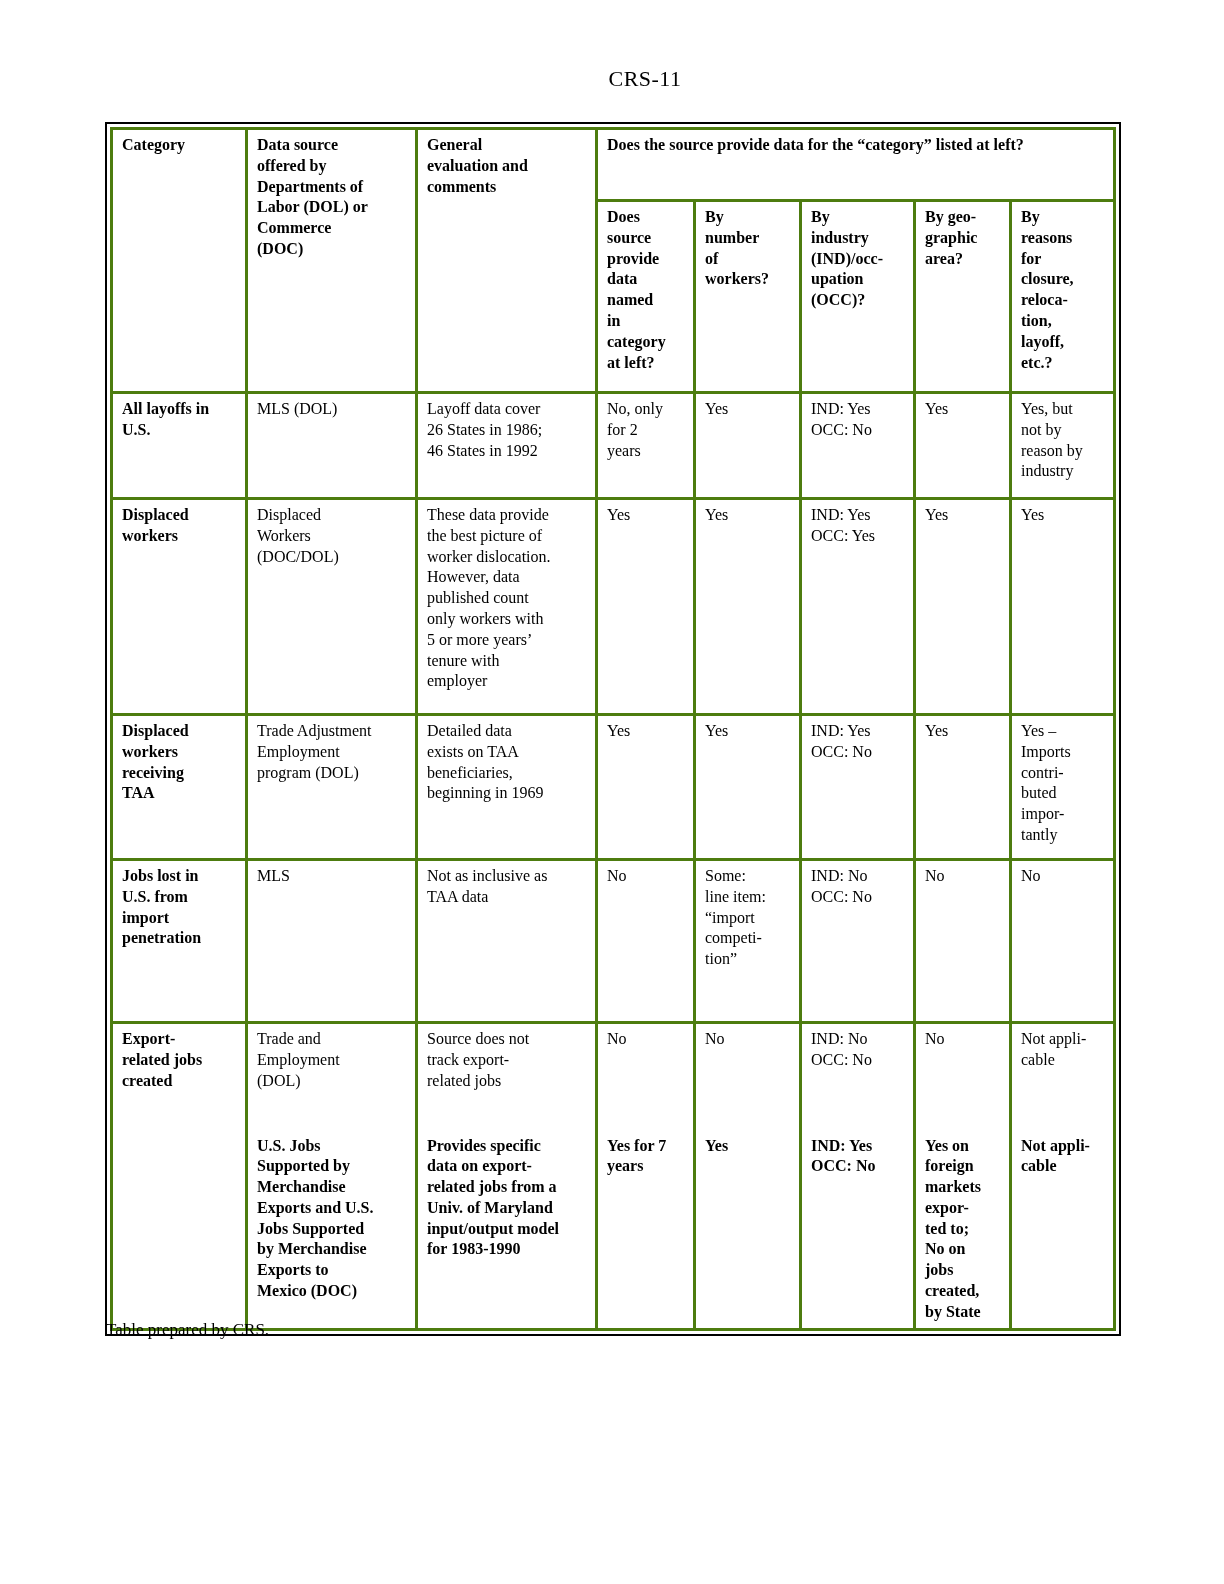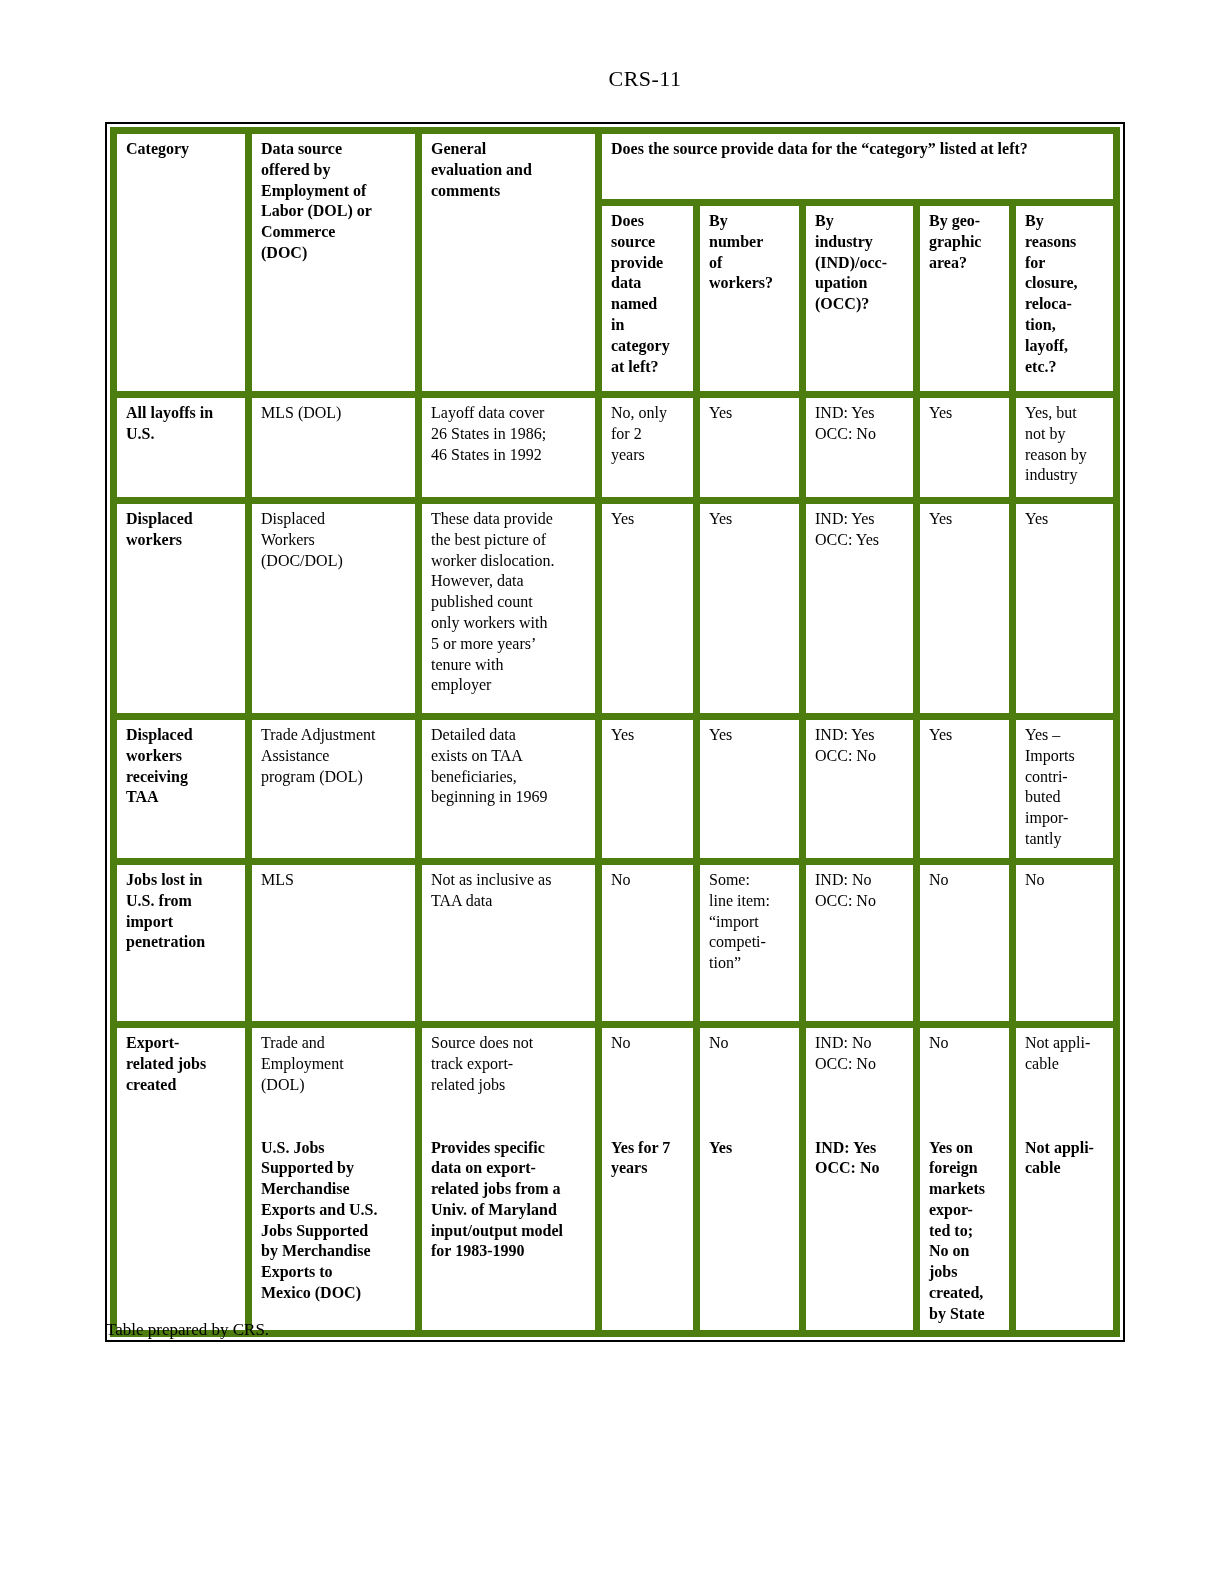--- a/index.html
+++ b/index.html
@@ -31,21 +31,21 @@
     border: 2px solid #000;
     padding: 3px;
     background: #fff;
   }
   table.crs-table {
     border-collapse: collapse;
     table-layout: fixed;
     width: 1003px;
   }
   table.crs-table td {
-    border: 7px solid #4d7c0f;
+    border: 3px solid #4d7c0f;
     vertical-align: top;
     padding: 5px 8px 5px 9px;
     font-size: 16px;
     line-height: 1.3;
     white-space: pre-line;
     overflow: hidden;
     word-wrap: break-word;
   }
   td.bold { font-weight: bold; }
   td.vbottom { vertical-align: bottom; padding-bottom: 7px; }
@@ -89,21 +89,21 @@
       <col style="width:106px">
       <col style="width:114px">
       <col style="width:96px">
       <col style="width:104px">
     </colgroup>
     <tbody>
       <tr class="hrow-top">
         <td rowspan="2" class="bold vbottom">Category</td>
         <td rowspan="2" class="bold vbottom">Data source
 offered by
-Employment of
+Departments of
 Labor (DOL) or
 Commerce
 (DOC)</td>
         <td rowspan="2" class="bold vbottom">General
 evaluation and
 comments</td>
         <td colspan="5" class="spanq">Does the source provide data  for the “category” listed at left?</td>
       </tr>
       <tr class="hrow-sub">
         <td class="bold vbottom">Does
@@ -178,21 +178,21 @@
         <td>Yes</td>
         <td>Yes</td>
       </tr>
 
       <tr class="r3">
         <td class="bold">Displaced
 workers
 receiving
 TAA</td>
         <td>Trade Adjustment
-Assistance
+Employment
 program (DOL)</td>
         <td>Detailed data
 exists on TAA
 beneficiaries,
 beginning in 1969</td>
         <td>Yes</td>
         <td>Yes</td>
         <td>IND: Yes
 OCC: No</td>
         <td>Yes</td>

